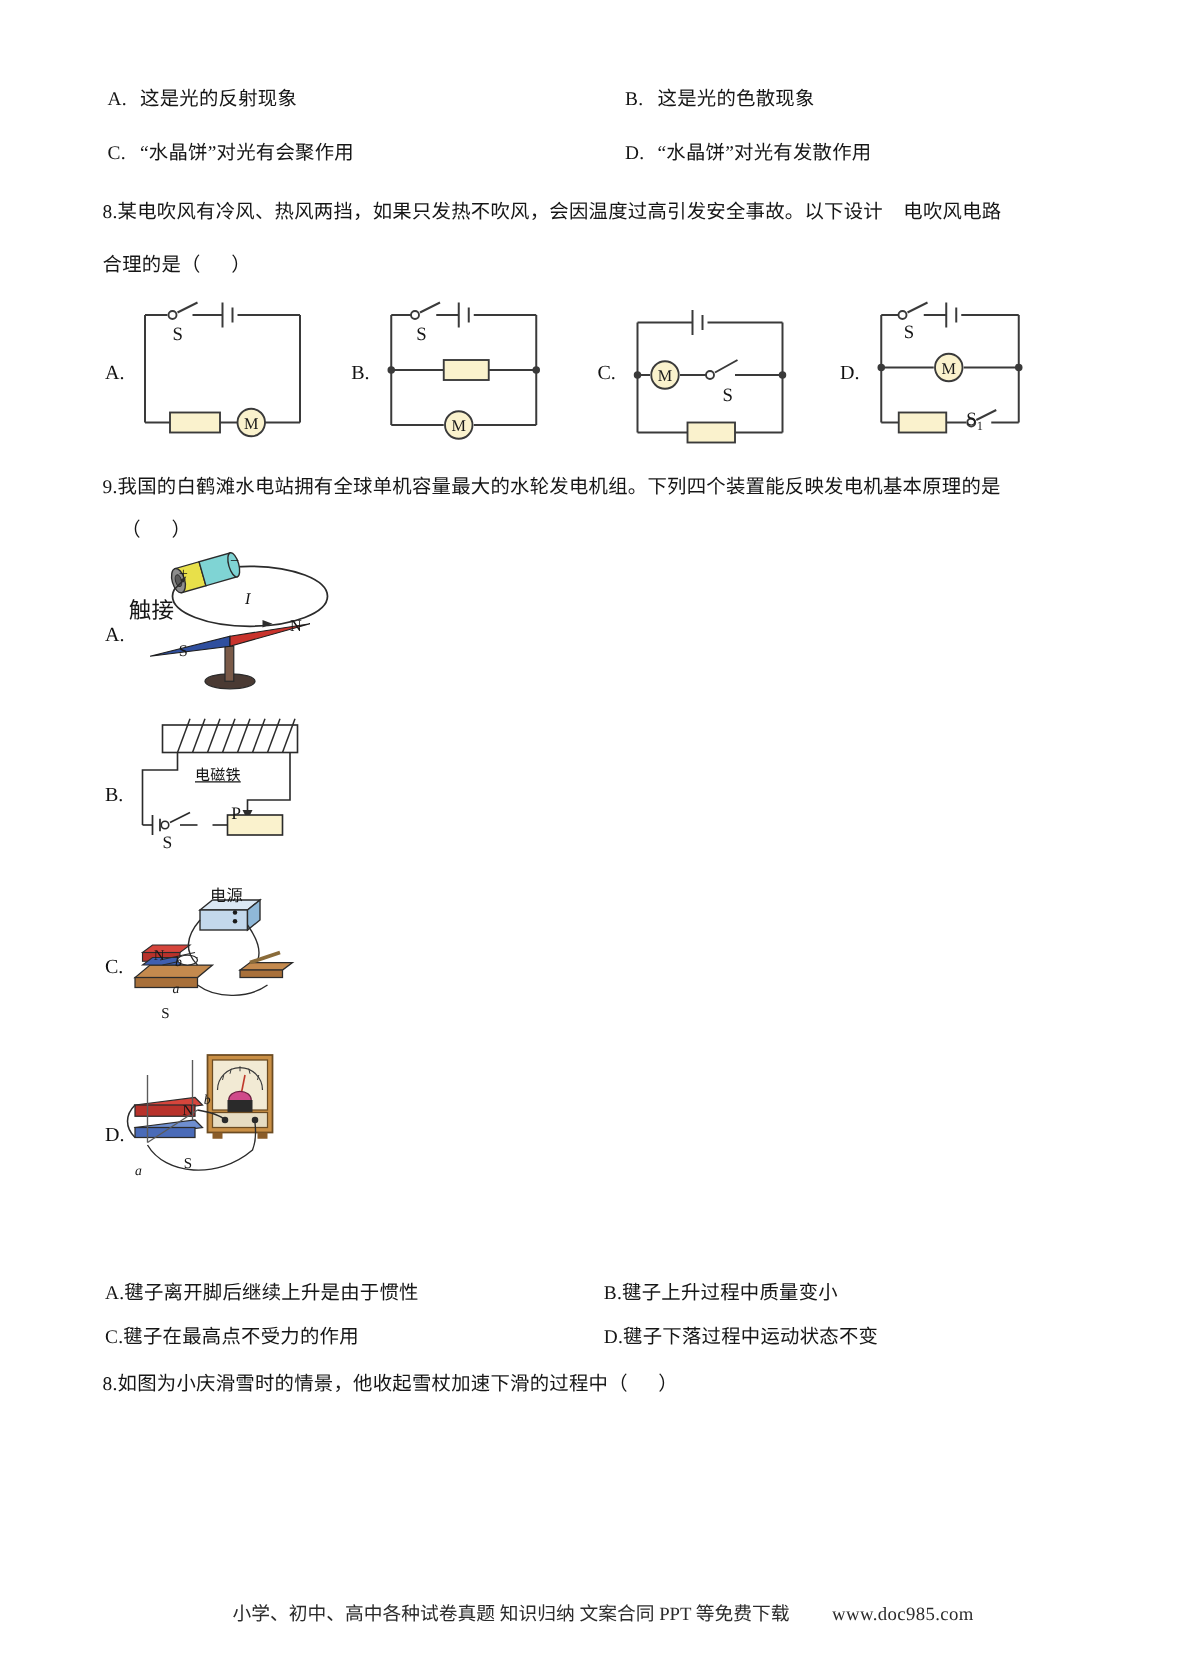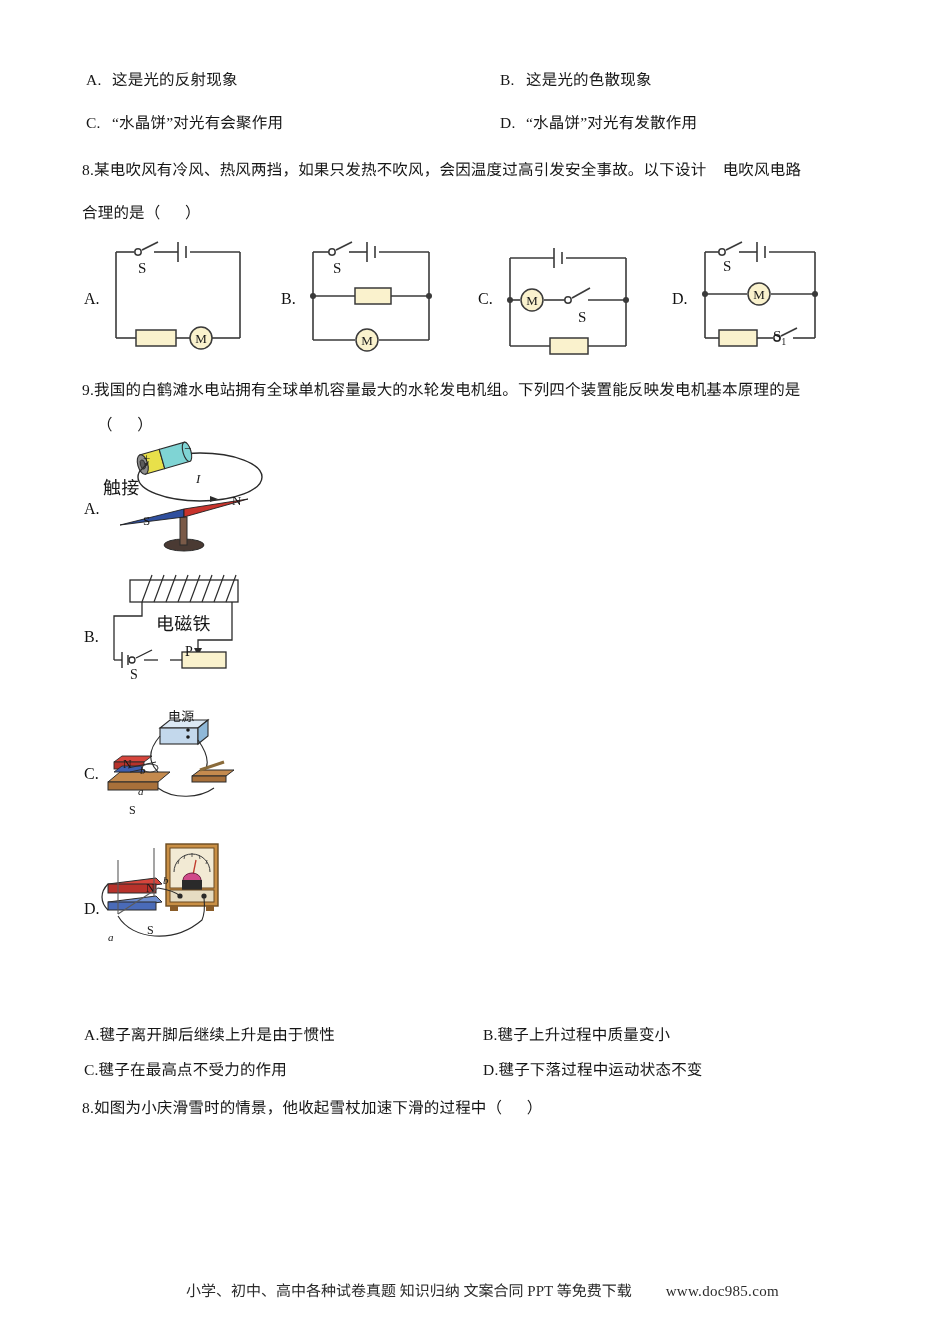--- a/index.html
+++ b/index.html
@@ -255,21 +255,21 @@
 
       <g stroke="#2b2b2b" stroke-width="1.4">
         <line x1="22" y1="80" x2="22" y2="96"></line>
         <line x1="28" y1="83" x2="28" y2="93"></line>
       </g>
       <circle cx="32" cy="88" r="3" fill="#ffffff" stroke="#2b2b2b" stroke-width="1.3"></circle>
 
       <rect x="82" y="80" width="44" height="16" fill="#faf2cd" stroke="#2b2b2b" stroke-width="1.3"></rect>
     </svg>
   </div>
-  <div class="txt" style="left:156px; top:612px; font-size:18px;">电磁铁</div>
+  <div class="txt" style="left:156px; top:612px; font-size:12px;text-decoration:underline;">电磁铁</div>
   <div class="txt" style="left:130px; top:666px; font-size:14px;">S</div>
   <div class="txt" style="left:185px; top:643px; font-size:14px;">P</div>
 
   <div class="diagram-letter" style="left:84px; top:765px;">C.</div>
   <div class="svgwrap" style="left:104px; top:706px;">
     <svg width="150" height="105" viewBox="0 0 150 105">
 
       <g>
         <polygon points="56,22 94,22 104,14 66,14" fill="#dbe8f4" stroke="#2b2b2b" stroke-width="1.1"></polygon>
         <rect x="56" y="22" width="38" height="16" fill="#c3d8ec" stroke="#2b2b2b" stroke-width="1.1"></rect>

